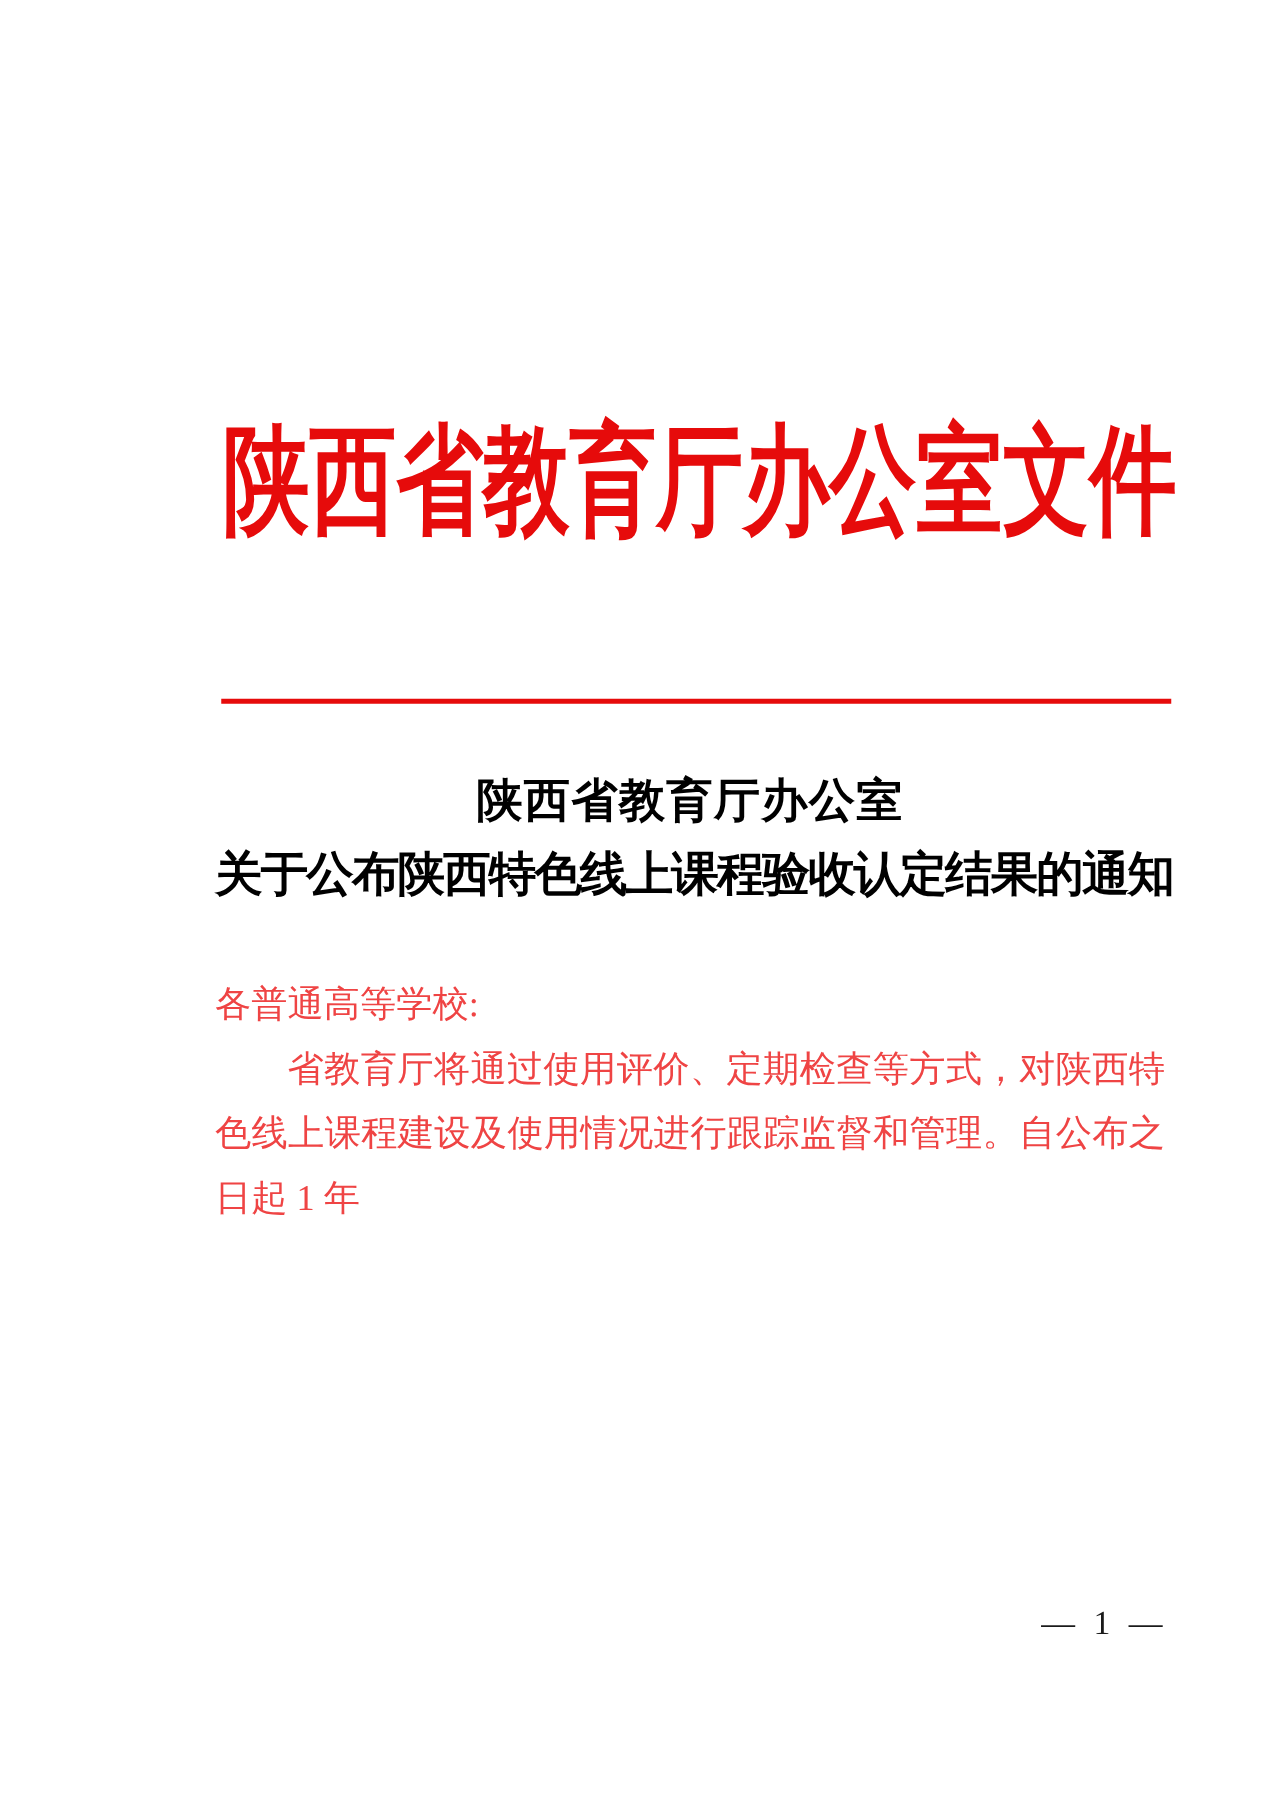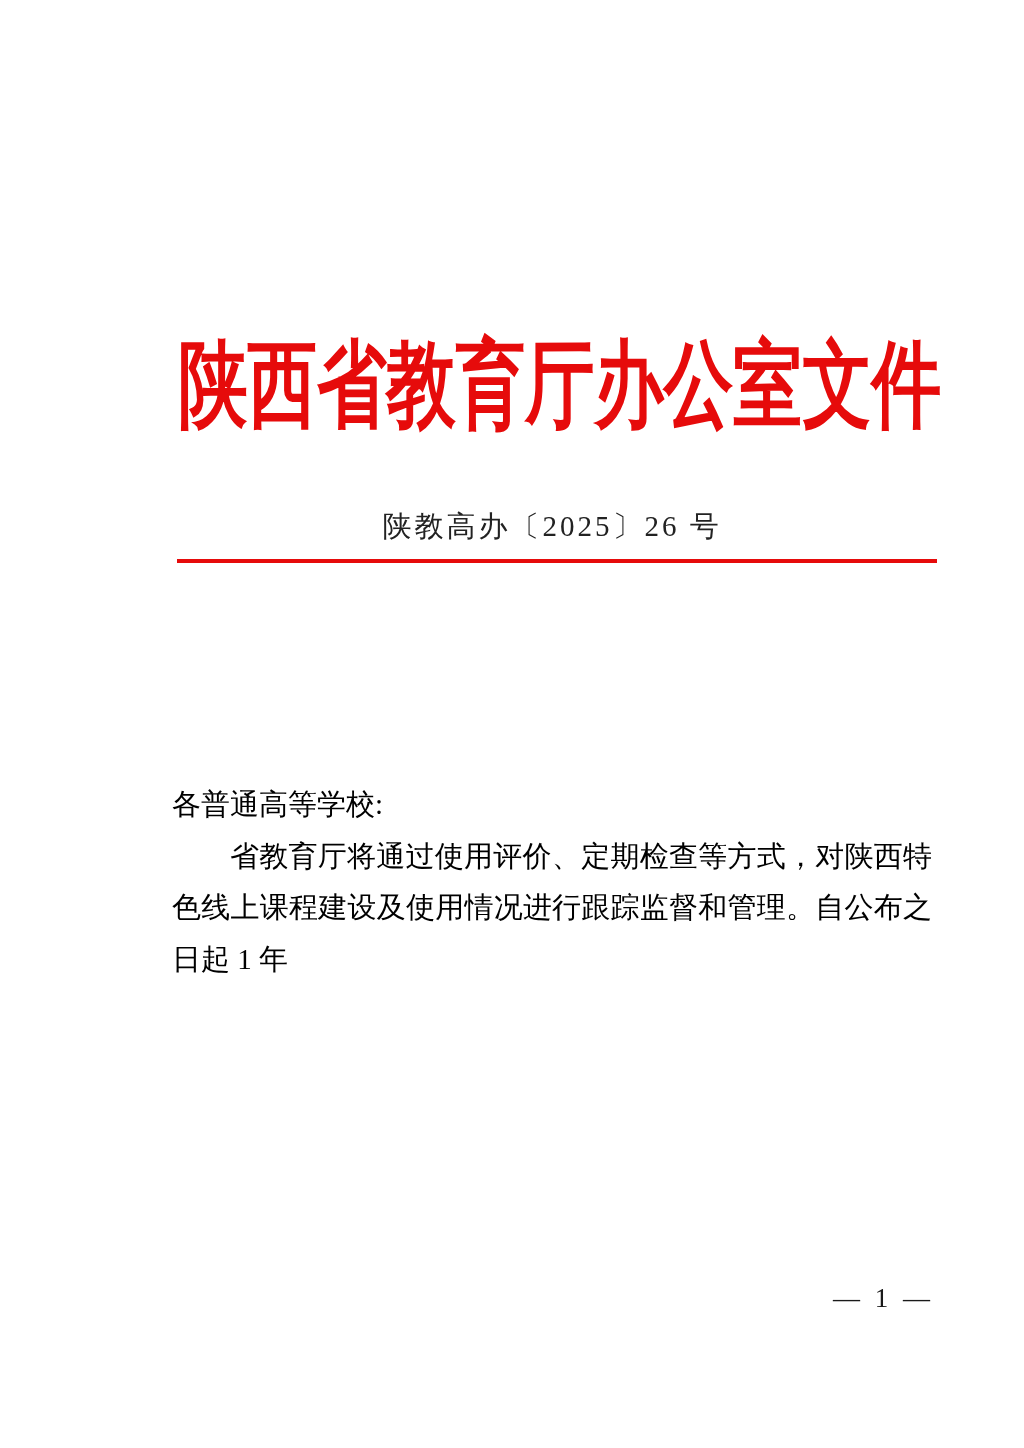--- a/index.html
+++ b/index.html
@@ -85,21 +85,21 @@
   
   .doc-body {
     position: absolute;
     top: 779px;
     left: 132px;
     width: 760px;
     font-size: 29px;
     line-height: 51.5px;
     text-align: justify;
     text-justify: inter-character;
-    color: #000000;
+    color: #ef4444;
   }
   .salutation {
     text-indent: 0;
   }
   .para {
     text-indent: 2em;
   }
 
   
   .page-number {
@@ -113,25 +113,26 @@
     color: #1a1a1a;
   }
 </style>
 </head>
 <body>
 
 <div class="page">
 
   <div class="agency-title">陕西省教育厅办公室文件</div>
 
-  <div class="doc-number">陕教高办〔2025〕26 号</div>
 
   <div class="red-rule"></div>
 
   <div class="doc-title">
+    <div class="doc-title-line1">陕西省教育厅办公室</div>
+    <div class="doc-title-line2">关于公布陕西特色线上课程验收认定结果的通知</div>
   </div>
 
   <div class="doc-body">
     <div class="salutation">各普通高等学校:</div>
     <div class="para">省教育厅将通过使用评价、定期检查等方式，对陕西特色线上课程建设及使用情况进行跟踪监督和管理。自公布之日起 1 年</div>
   </div>
 
   <div class="page-number">— 1 —</div>
 
 </div>

